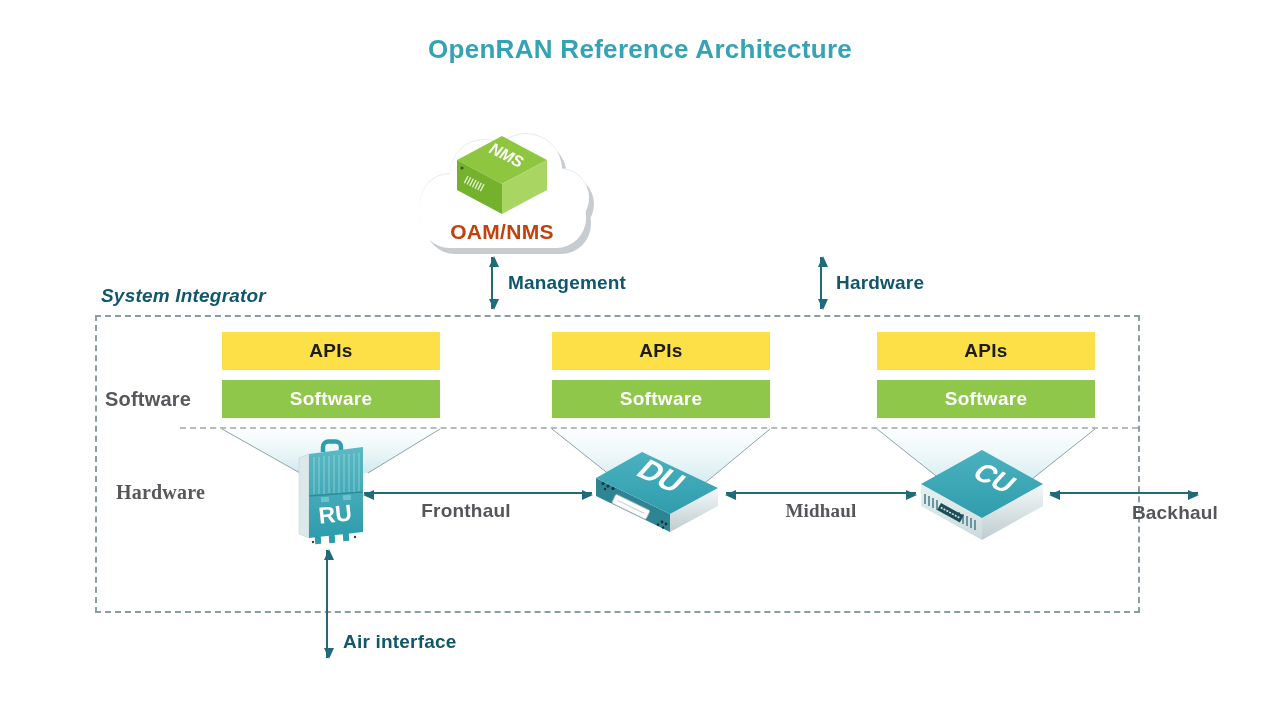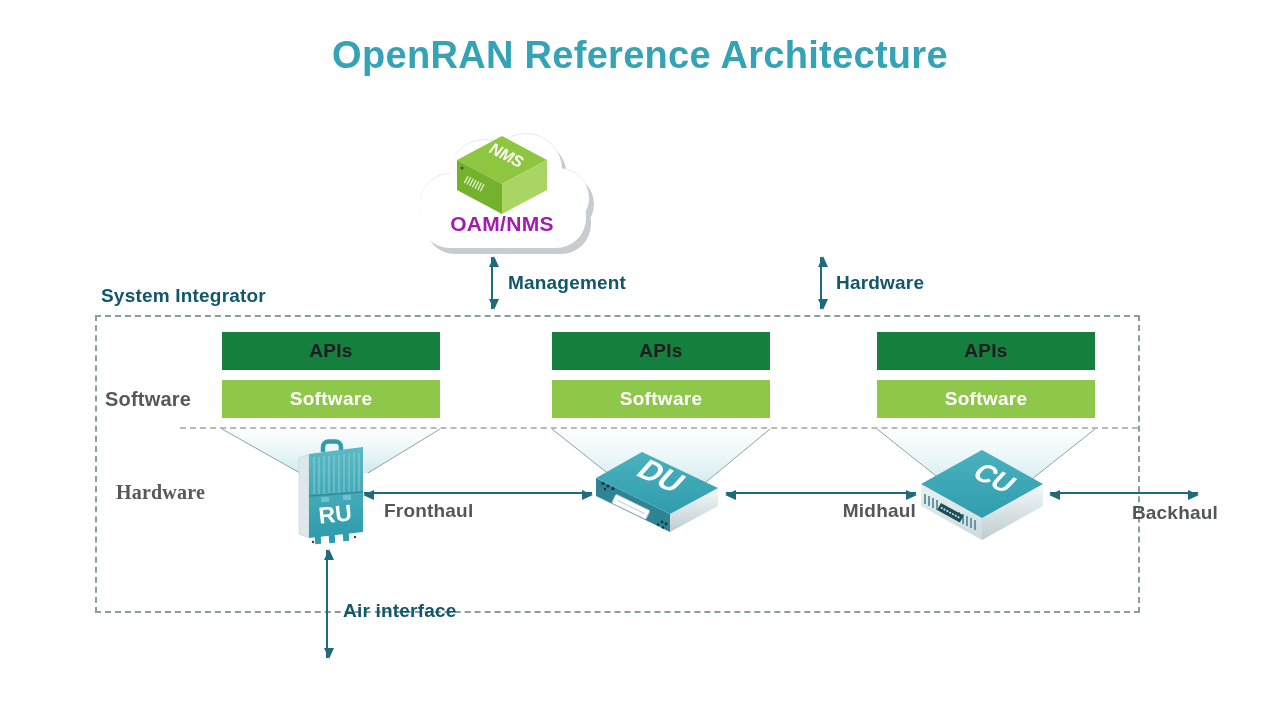--- a/index.html
+++ b/index.html
@@ -3,36 +3,36 @@
 <meta charset="utf-8">
 <style>
   html,body{margin:0;padding:0;background:#fff;}
   .stage{
     position:relative;width:1280px;height:720px;background:#ffffff;overflow:hidden;
     font-family:"Liberation Sans", sans-serif;
   }
   .abs{position:absolute;}
   .title{
     left:0;top:34px;width:100%;text-align:center;
-    font-size:38px;font-weight:700;color:#35a3b6;letter-spacing:.3px;
+    font-size:26px;font-weight:700;color:#35a3b6;letter-spacing:.3px;
   }
   .lbl-teal{font-size:19px;font-weight:700;color:#11576b;letter-spacing:.2px;}
   .lbl-gray{font-size:19px;font-weight:600;color:#54565a;letter-spacing:.2px;}
   .row-label{font-size:20px;font-weight:700;color:#57585b;letter-spacing:.2px;}
   .cloud-label{width:100%;text-align:center;font-size:21px;font-weight:700;letter-spacing:.3px;}
   .si-box{
     left:95px;top:315px;width:1045px;height:298px;box-sizing:border-box;
     border:2px dashed #8a9da1;
   }
   .sep-dash{left:180px;top:427px;width:958px;height:0;border-top:2px dashed #b7bbbc;}
   .bar{
     width:218px;height:38px;display:flex;align-items:center;justify-content:center;
     font-size:19px;font-weight:700;letter-spacing:.3px;
   }
-  .bar.apis{height:38px;background:#15803d;color:#1d1d1f;}
+  .bar.apis{height:38px;background:#fde047;color:#1d1d1f;}
   .bar.sw{background:#8fc74a;color:#ffffff;}
   
   .h-arrow{height:0;border-top:2.5px solid #1e6b7a;}
   .h-arrow::before{content:"";position:absolute;left:-1px;top:-4.25px;width:0;height:0;
     border-style:solid;border-width:5.5px 11px 5.5px 0;
     border-color:transparent #1e6b7a transparent transparent;}
   .h-arrow::after{content:"";position:absolute;right:-1px;top:-4.25px;width:0;height:0;
     border-style:solid;border-width:5.5px 0 5.5px 11px;
     border-color:transparent transparent transparent #1e6b7a;}
   .v-arrow{width:0;border-left:2.5px solid #1e6b7a;}
@@ -99,31 +99,31 @@
             <line x1="3" y1="0" x2="3" y2="8"></line>
           <line x1="6" y1="0" x2="6" y2="8"></line>
             <line x1="9" y1="0" x2="9" y2="8"></line>
           <line x1="12" y1="0" x2="12" y2="8"></line>
             <line x1="15" y1="0" x2="15" y2="8"></line>
           <line x1="18" y1="0" x2="18" y2="8"></line>
         </g>
         <text transform="translate(52,24) rotate(27)" text-anchor="middle" font-size="16" font-weight="700" font-style="italic" fill="#ffffff">NMS</text>
       </g>
     </svg>
-    <div class="abs cloud-label" style="top:88px;color:#a21caf;">OAM/NMS</div>
+    <div class="abs cloud-label" style="top:96px;color:#c2410c;">OAM/NMS</div>
   </div>
 
 
   <div class="abs v-arrow" style="left:491px;top:257px;height:52px;"></div>
   <div class="abs lbl-teal" style="left:508px;top:272px;">Management</div>
 
   <div class="abs v-arrow" style="left:820px;top:257px;height:52px;"></div>
   <div class="abs lbl-teal" style="left:836px;top:272px;">Hardware</div>
 
-  <div class="abs lbl-teal" style="left:101px;top:285px;">System Integrator</div>
+  <div class="abs lbl-teal" style="left:101px;top:285px;font-style:italic;">System Integrator</div>
   <div class="abs si-box"></div>
 
   <div class="abs row-label" style="left:105px;top:388px;">Software</div>
   <div class="abs row-label" style="left:116px;top:481px;font-family:Liberation Serif, serif;">Hardware</div>
   <div class="abs sep-dash"></div>
 
   <svg class="abs nofit" style="left:95px;top:315px;" width="1045" height="298" viewBox="0 0 1045 298">
     <polygon points="127,114 345,114 273,158 205,158" fill="url(#funnelGrad)"></polygon>
     <line x1="127" y1="114" x2="205" y2="158" stroke="#8fa3a6" stroke-width="1"></line>
     <line x1="345" y1="114" x2="273" y2="158" stroke="#8fa3a6" stroke-width="1"></line>
@@ -210,24 +210,24 @@
     </g>
     <g transform="translate(24,55) rotate(29)">
       <rect x="0" y="0" width="26" height="8" fill="#1d4e58"></rect>
       <line x1="2" y1="4" x2="24" y2="4" stroke="#cfe3e6" stroke-width="1.6" stroke-dasharray="2,1.2"></line>
     </g>
     <polygon points="65,2 126,36 65,70 4,36" fill="url(#devTop)"></polygon>
     <text transform="translate(71,37) rotate(27) skewX(-16)" text-anchor="middle" font-size="27" font-weight="700" fill="#ffffff">CU</text>
   </svg>
 
   <div class="abs h-arrow" style="left:364px;top:492px;width:228px;"></div>
-  <div class="abs lbl-gray" style="left:384px;top:500px;width:228px;text-align:left;">Fronthaul</div>
+  <div class="abs lbl-gray" style="left:352px;top:500px;width:228px;text-align:center;">Fronthaul</div>
 
   <div class="abs h-arrow" style="left:726px;top:492px;width:190px;"></div>
-  <div class="abs lbl-gray" style="left:726px;top:500px;width:190px;text-align:right;">Midhaul</div>
+  <div class="abs lbl-gray" style="left:726px;top:500px;width:190px;text-align:center;font-family:Liberation Serif, serif;">Midhaul</div>
 
   <div class="abs h-arrow" style="left:1050px;top:492px;width:148px;"></div>
   <div class="abs lbl-gray" style="left:1058px;top:502px;width:160px;text-align:right;">Backhaul</div>
 
   <div class="abs v-arrow" style="left:326px;top:550px;height:108px;"></div>
-  <div class="abs lbl-teal" style="left:343px;top:600px;">Air interface</div>
+  <div class="abs lbl-teal" style="left:343px;top:631px;">Air interface</div>
 
 </div>
 
 </body></html>

